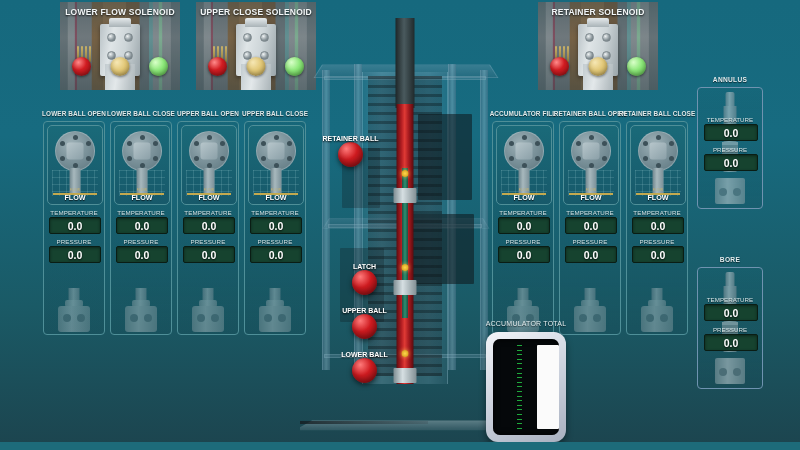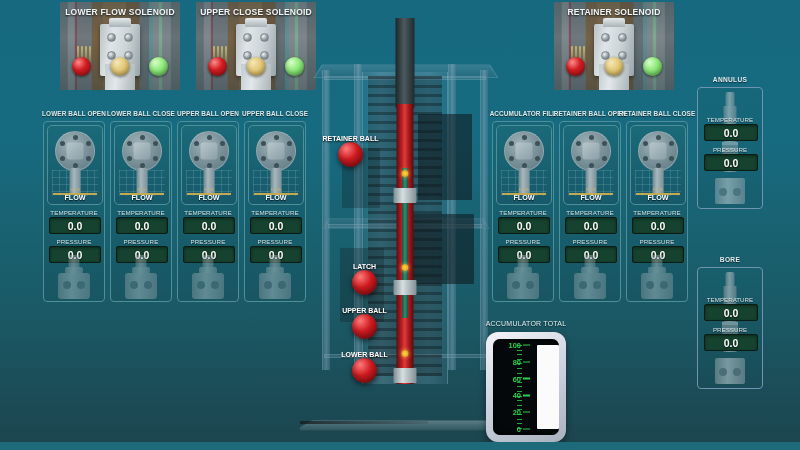--- a/index.html
+++ b/index.html
@@ -105,21 +105,21 @@
   .vpanel{
     position:absolute; width:62px; height:192px;
   }
   .vpanel-title{
     position:absolute; top:0; left:-8px; width:78px; text-align:center;
     font-size:6.4px; font-weight:bold; letter-spacing:.1px;
     color:#dfe9ea; white-space:nowrap;
     text-shadow:0 1px 1px rgba(0,0,0,.6);
   }
   .vpanel-body{
-    position:absolute; top:11px; left:0; width:62px; height:181px;
+    position:absolute; top:11px; left:0; width:62px; height:214px;
     border:1px solid #4f8f98; border-radius:4px;
     background:linear-gradient(180deg,rgba(22,96,110,.35),rgba(20,72,84,.25));
   }
   .flow-box{
     position:absolute; top:3px; left:3px; width:56px; height:80px;
     border:1px solid #4f8f98; border-radius:5px;
     overflow:hidden;
     background:linear-gradient(180deg,#1a6a79,#17596a);
   }
   .flow-grid{
@@ -447,21 +447,21 @@
     <div class="sol-port" style="left:7px;top:27px"></div>
       <div class="sol-port" style="right:7px;top:27px"></div>
   </div>
   <div class="sol-sub"></div>
   <div class="sol-title">UPPER CLOSE SOLENOID</div>
   <div class="sol-lamp lamp-red"></div>
   <div class="sol-lamp lamp-amber"></div>
   <div class="sol-lamp lamp-green"></div>
 </div>
 
-<div class="solenoid" style="left:554px;top:2px;">
+<div class="solenoid" style="left:538px;top:2px;">
   <div class="sol-photo"></div>
   <div class="sol-wires">
       <i style="left:0"></i>
       <i style="left:4px"></i>
       <i style="left:8px"></i>
       <i style="left:12px"></i>
     </div>
   <div class="sol-cap"></div>
   <div class="sol-block">
     <div class="sol-port" style="left:7px;top:9px"></div>
@@ -801,46 +801,20 @@
     <div class="s-label" style="top:58px">PRESSURE</div>
     <div class="s-readout" style="top:66px">0.0</div>
   </div>
 </div>
 
 <div class="acc-wrap">
   <div class="acc-title">ACCUMULATOR TOTAL</div>
   <div class="acc-case">
     <div class="acc-screen">
       <div class="acc-minor"></div>
-      <div class="acc-ticks">
-          <div class="acc-tick-row" style="top: 0%;">
-            <div class="acc-tick-lbl">100</div>
-            <div class="acc-tick-mark"></div>
-          </div>
-          <div class="acc-tick-row" style="top: 20%;">
-            <div class="acc-tick-lbl">80</div>
-            <div class="acc-tick-mark"></div>
-          </div>
-          <div class="acc-tick-row" style="top: 40%;">
-            <div class="acc-tick-lbl">60</div>
-            <div class="acc-tick-mark"></div>
-          </div>
-          <div class="acc-tick-row" style="top: 60%;">
-            <div class="acc-tick-lbl">40</div>
-            <div class="acc-tick-mark"></div>
-          </div>
-          <div class="acc-tick-row" style="top: 80%;">
-            <div class="acc-tick-lbl">20</div>
-            <div class="acc-tick-mark"></div>
-          </div>
-          <div class="acc-tick-row" style="top: 100%;">
-            <div class="acc-tick-lbl">0</div>
-            <div class="acc-tick-mark"></div>
-          </div>
-        </div>
       <div class="acc-bar-track">
         <div class="acc-bar-fill" style="height: 0%;"></div>
       </div>
     </div>
   </div>
 </div>
 
 <div class="bottom-bar"></div>
 
 </body></html>

